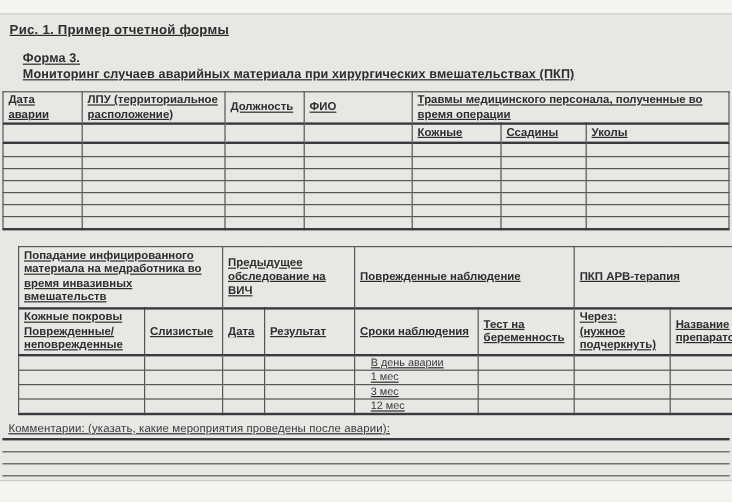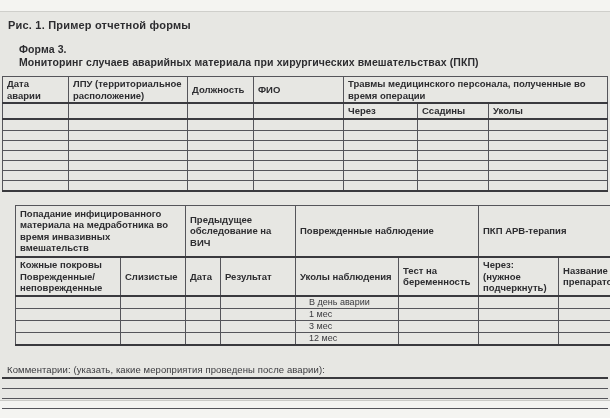--- a/index.html
+++ b/index.html
@@ -10,21 +10,21 @@
     --txt:#2d2d30;
     --txt2:#3a3a3e;
   }
   *{box-sizing:border-box;margin:0;padding:0;}
   html,body{width:610px;height:418px;overflow:hidden;}
   body{background:var(--strip);font-family:"Liberation Sans","DejaVu Sans",sans-serif;color:var(--txt);}
   .canvas{position:relative;width:610px;height:418px;}
   .doc{
     position:absolute;left:0;top:11px;width:610px;height:390px;
     background:var(--docbg);
-    border-top:1px solid #cfcfcb;border-bottom:1px solid #cbcbc7;
+    border-top:1px solid #cfcfcb;border-bottom:1px solid #cbcbc7;text-decoration:underline;
   }
   .caption{margin:7px 0 0 8px;font-size:11px;font-weight:bold;letter-spacing:.2px;}
   .form-head{margin:12px 0 0 19px;}
   .form-head div{font-size:10.5px;font-weight:bold;line-height:13px;letter-spacing:.1px;}
   table{
     border-collapse:collapse;table-layout:fixed;width:606px;margin-left:2px;
     border:1px solid #45454a;border-bottom:2px solid var(--thick);
   }
   .t1{margin-top:7px;}
   .t2{margin-top:13px;margin-left:15px;}
@@ -35,21 +35,21 @@
   }
   thead tr th{border-bottom:2px solid var(--thick);}
   .t1 thead tr.sub th{height:13px;}
   .t1 thead tr.main th{height:26px;}
   .t1 tbody tr td{height:10px;}
   .t1 tbody tr:first-child td{height:12px;}
   .t2 thead tr.main th{height:52px;}
   .t2 thead tr.sub th{height:34px;}
   .t2 tbody tr td{height:12px;}
   td.rowlabel{font-size:9px;font-weight:normal;color:var(--txt2);padding:0 13px;line-height:11px;}
-  .comments{margin-top:16px;}
+  .comments{margin-top:4px;}
   .comments-label{
     margin:0 2px;padding:2px 0 2px 5px;font-size:9.5px;color:var(--txt2);
     border-bottom:2px solid var(--thick);letter-spacing:.1px;
   }
   .comment-line{margin:0 2px;height:10px;border-bottom:1px solid var(--line);}
 </style>
 </head>
 <body>
 
 <div class="canvas">
@@ -78,21 +78,21 @@
           <th>ЛПУ (территориальное расположение)</th>
           <th>Должность</th>
           <th>ФИО</th>
           <th colspan="3">Травмы медицинского персонала, полученные во время операции</th>
         </tr>
         <tr class="sub">
           <th></th>
           <th></th>
           <th></th>
           <th></th>
-          <th>Через</th>
+          <th>Кожные</th>
           <th>Ссадины</th>
           <th>Уколы</th>
         </tr>
       </thead>
       <tbody>
           <tr>
             <td></td>
             <td></td>
             <td></td>
             <td></td>
@@ -175,21 +175,21 @@
           <th colspan="2">Поврежденные наблюдение</th>
           <th colspan="2">ПКП АРВ-терапия</th>
         </tr>
         <tr class="sub">
           <th>Кожные покровы
 Поврежденные/
 неповрежденные</th>
           <th>Слизистые</th>
           <th>Дата</th>
           <th>Результат</th>
-          <th>Уколы наблюдения</th>
+          <th>Сроки наблюдения</th>
           <th>Тест на беременность</th>
           <th>Через:
 (нужное
 подчеркнуть)</th>
           <th>Название препаратов</th>
         </tr>
       </thead>
       <tbody>
           <tr>
             <td></td>

